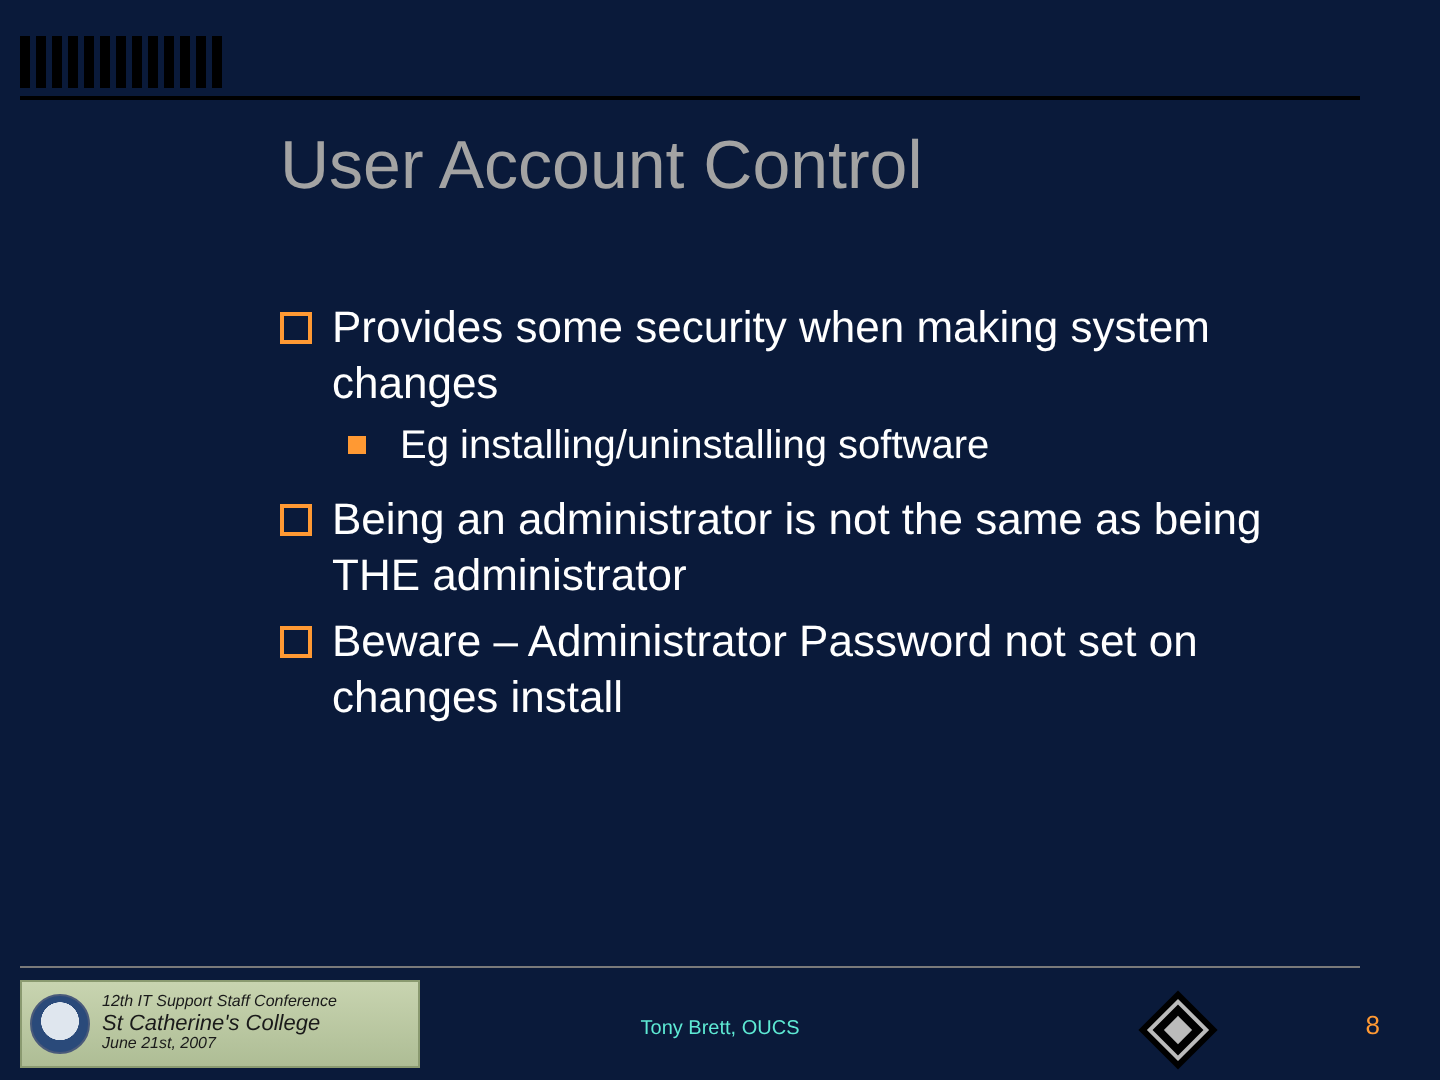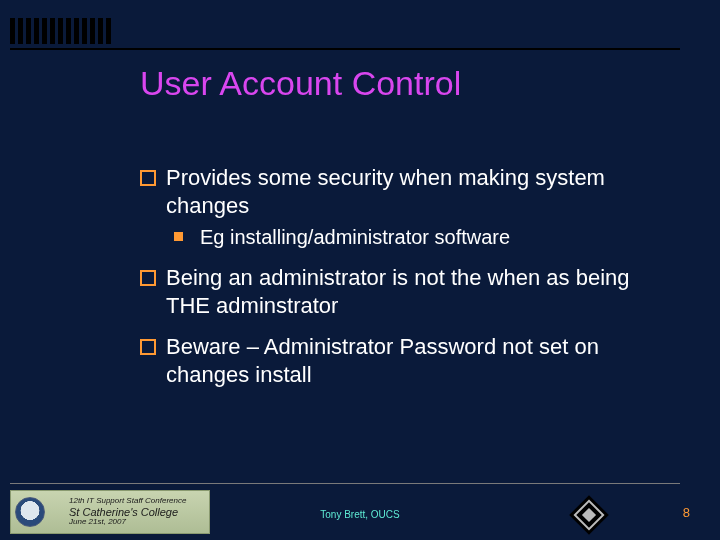--- a/index.html
+++ b/index.html
@@ -46,36 +46,35 @@
     left: 10px;
     right: 40px;
     height: 2px;
     background: #000;
   }
   .title {
     position: absolute;
     top: 64px;
     left: 140px;
     font-size: 34px;
-    color: #d946ef;
+    color: #a3a3a3;
     font-weight: 400;
   }
   .content {
     position: absolute;
     top: 150px;
     left: 140px;
     right: 60px;
     font-size: 22px;
     line-height: 1.25;
   }
   .lvl1 {
     position: relative;
     padding-left: 26px;
     margin-bottom: 6px;
-    margin-top: 14px;
   }
   .lvl1::before {
     content: "";
     position: absolute;
     left: 0;
     top: 6px;
     width: 12px;
     height: 12px;
     border: 2px solid #ff9933;
     background: transparent;
@@ -109,21 +108,21 @@
   .footer-badge {
     position: absolute;
     bottom: 6px;
     left: 10px;
     width: 200px;
     height: 44px;
     background: linear-gradient(#c8d4b0, #aebd95);
     border: 1px solid #8a9a70;
     display: flex;
     align-items: center;
-    gap: 24px;
+    gap: 6px;
     padding: 2px 4px;
     font-size: 8px;
     color: #1a1a1a;
   }
   .footer-badge .seal {
     width: 30px;
     height: 30px;
     border-radius: 50%;
     background: radial-gradient(circle at 50% 45%, #dfe6ee 0 45%, #2a4a7a 46% 100%);
     border: 1px solid #4a5a7a;
@@ -177,22 +176,22 @@
       <div class="bar"></div>
       <div class="bar"></div>
     <div class="bar"></div>
   </div>
   <div class="hr-top"></div>
 
   <div class="title">User Account Control</div>
 
   <div class="content">
     <div class="lvl1">Provides some security when making system changes</div>
-    <div class="lvl2">Eg installing/administrator software</div>
-    <div class="lvl1">Being an administrator is not the when as being THE adminstrator</div>
+    <div class="lvl2">Eg installing/uninstalling software</div>
+    <div class="lvl1">Being an administrator is not the same as being THE administrator</div>
     <div class="lvl1">Beware – Administrator Password not set on changes install</div>
   </div>
 
   <div class="hr-bottom"></div>
 
   <div class="footer-badge">
     <div class="seal"></div>
     <div class="txt">
       <div class="l1">12th IT Support Staff Conference</div>
       <div class="l2">St Catherine's College</div>

